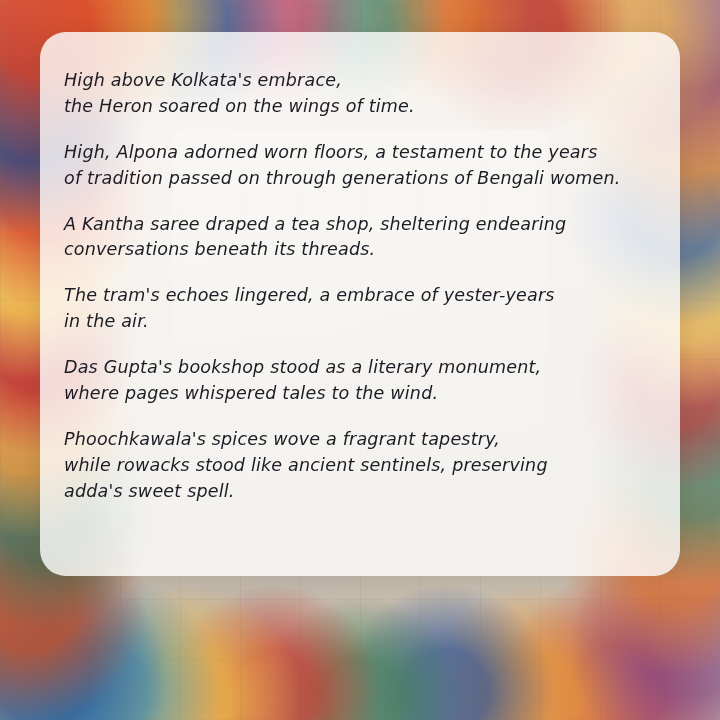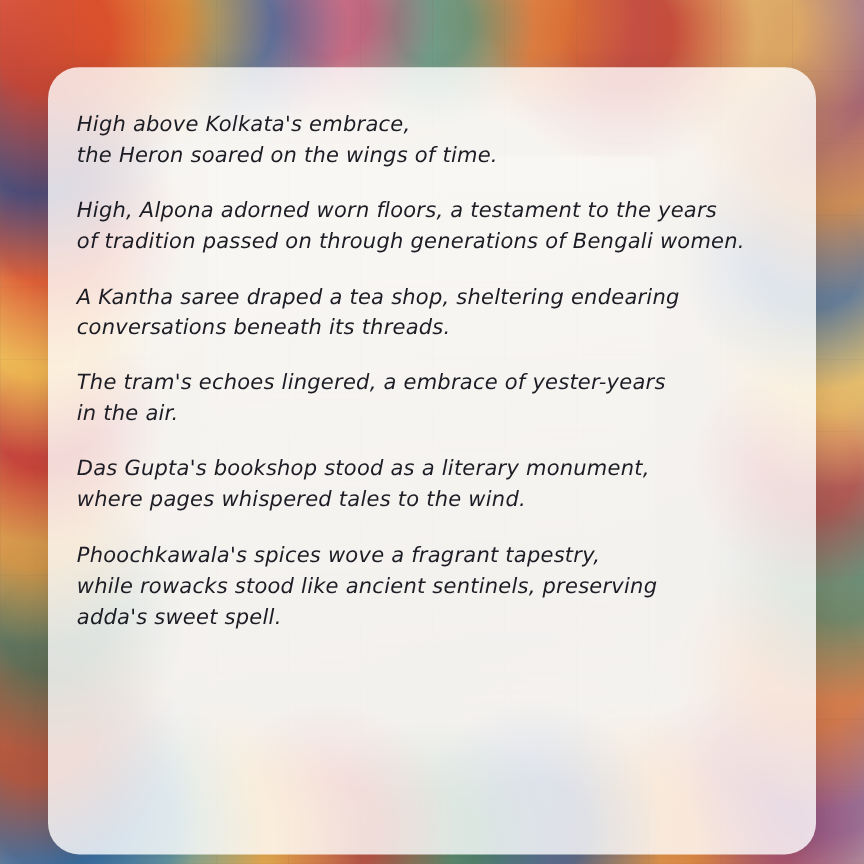--- a/index.html
+++ b/index.html
@@ -86,28 +86,27 @@
     border-radius: 8px 8px 0 0;
     filter: blur(1px);
   }
 
   
   #card {
     position: absolute;
     left: 40px;
     top: 32px;
     width: 640px;
-    height: 656px;
+    height: 544px;
     background: rgba(255,255,255,0.80);
     border-radius: 26px;
     box-shadow: 0 2px 18px rgba(60,50,40,0.12);
     box-sizing: border-box;
     padding: 36px 30px 28px 24px;
     overflow: hidden;
-    margin-top: 24px;
   }
 
   .poem {
     margin: 0;
   }
 
   .stanza {
     margin: 0 0 20px 0;
     font-family: "DejaVu Sans", sans-serif;
     font-style: italic;

